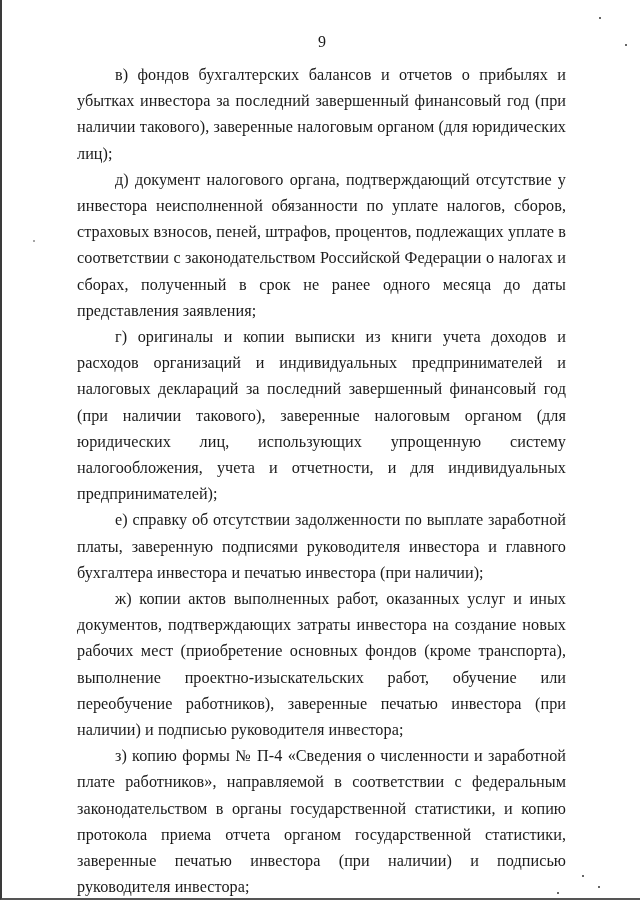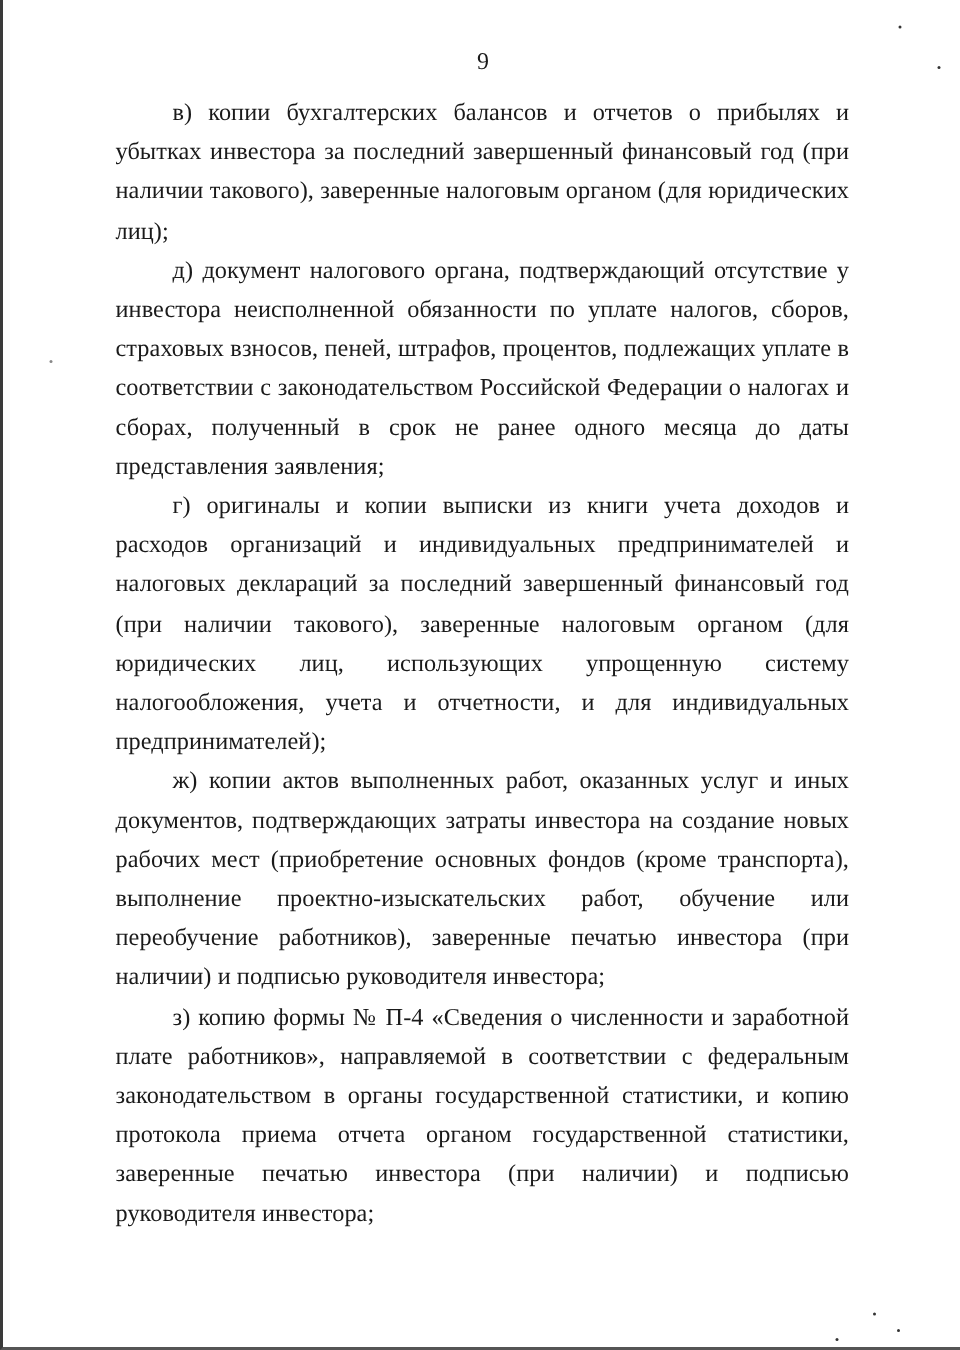--- a/index.html
+++ b/index.html
@@ -34,23 +34,24 @@
   }
   .speck { position: absolute; width: 2px; height: 2px; background: #333; border-radius: 1px; }
 </style>
 </head>
 <body>
 
 <div class="page">
   <div class="page-number">9</div>
 
   <div class="body">
-    <p class="para">в) копии бухгалтерских балансов и отчетов о прибылях и убытках инвестора за последний завершенный финансовый год (при наличии такового), заверенные налоговым органом (для юридических лиц);</p>
+    <p class="para">в) фондов бухгалтерских балансов и отчетов о прибылях и убытках инвестора за последний завершенный финансовый год (при наличии такового), заверенные налоговым органом (для юридических лиц);</p>
     <p class="para">д) документ налогового органа, подтверждающий отсутствие у инвестора неисполненной обязанности по уплате налогов, сборов, страховых взносов, пеней, штрафов, процентов, подлежащих уплате в соответствии с законодательством Российской Федерации о налогах и сборах, полученный в срок не ранее одного месяца до даты представления заявления;</p>
     <p class="para">г) оригиналы и копии выписки из книги учета доходов и расходов организаций и индивидуальных предпринимателей и налоговых деклараций за последний завершенный финансовый год (при наличии такового), заверенные налоговым органом (для юридических лиц, использующих упрощенную систему налогообложения, учета и отчетности, и для индивидуальных предпринимателей);</p>
+    <p class="para">е) справку об отсутствии задолженности по выплате заработной платы, заверенную подписями руководителя инвестора и главного бухгалтера инвестора и печатью инвестора (при наличии);</p>
     <p class="para">ж) копии актов выполненных работ, оказанных услуг и иных документов, подтверждающих затраты инвестора на создание новых рабочих мест (приобретение основных фондов (кроме транспорта), выполнение проектно-изыскательских работ, обучение или переобучение работников), заверенные печатью инвестора (при наличии) и подписью руководителя инвестора;</p>
     <p class="para">з) копию формы № П-4 «Сведения о численности и заработной плате работников», направляемой в соответствии с федеральным законодательством в органы государственной статистики, и копию протокола приема отчета органом государственной статистики, заверенные печатью инвестора (при наличии) и подписью руководителя инвестора;</p>
 
   </div>
 
   <div class="speck" style="left:597px;top:17px;"></div>
   <div class="speck" style="left:623px;top:44px;"></div>
   <div class="speck" style="left:31px;top:240px;background:#888;"></div>
   <div class="speck" style="left:580px;top:875px;"></div>
   <div class="speck" style="left:596px;top:886px;"></div>

